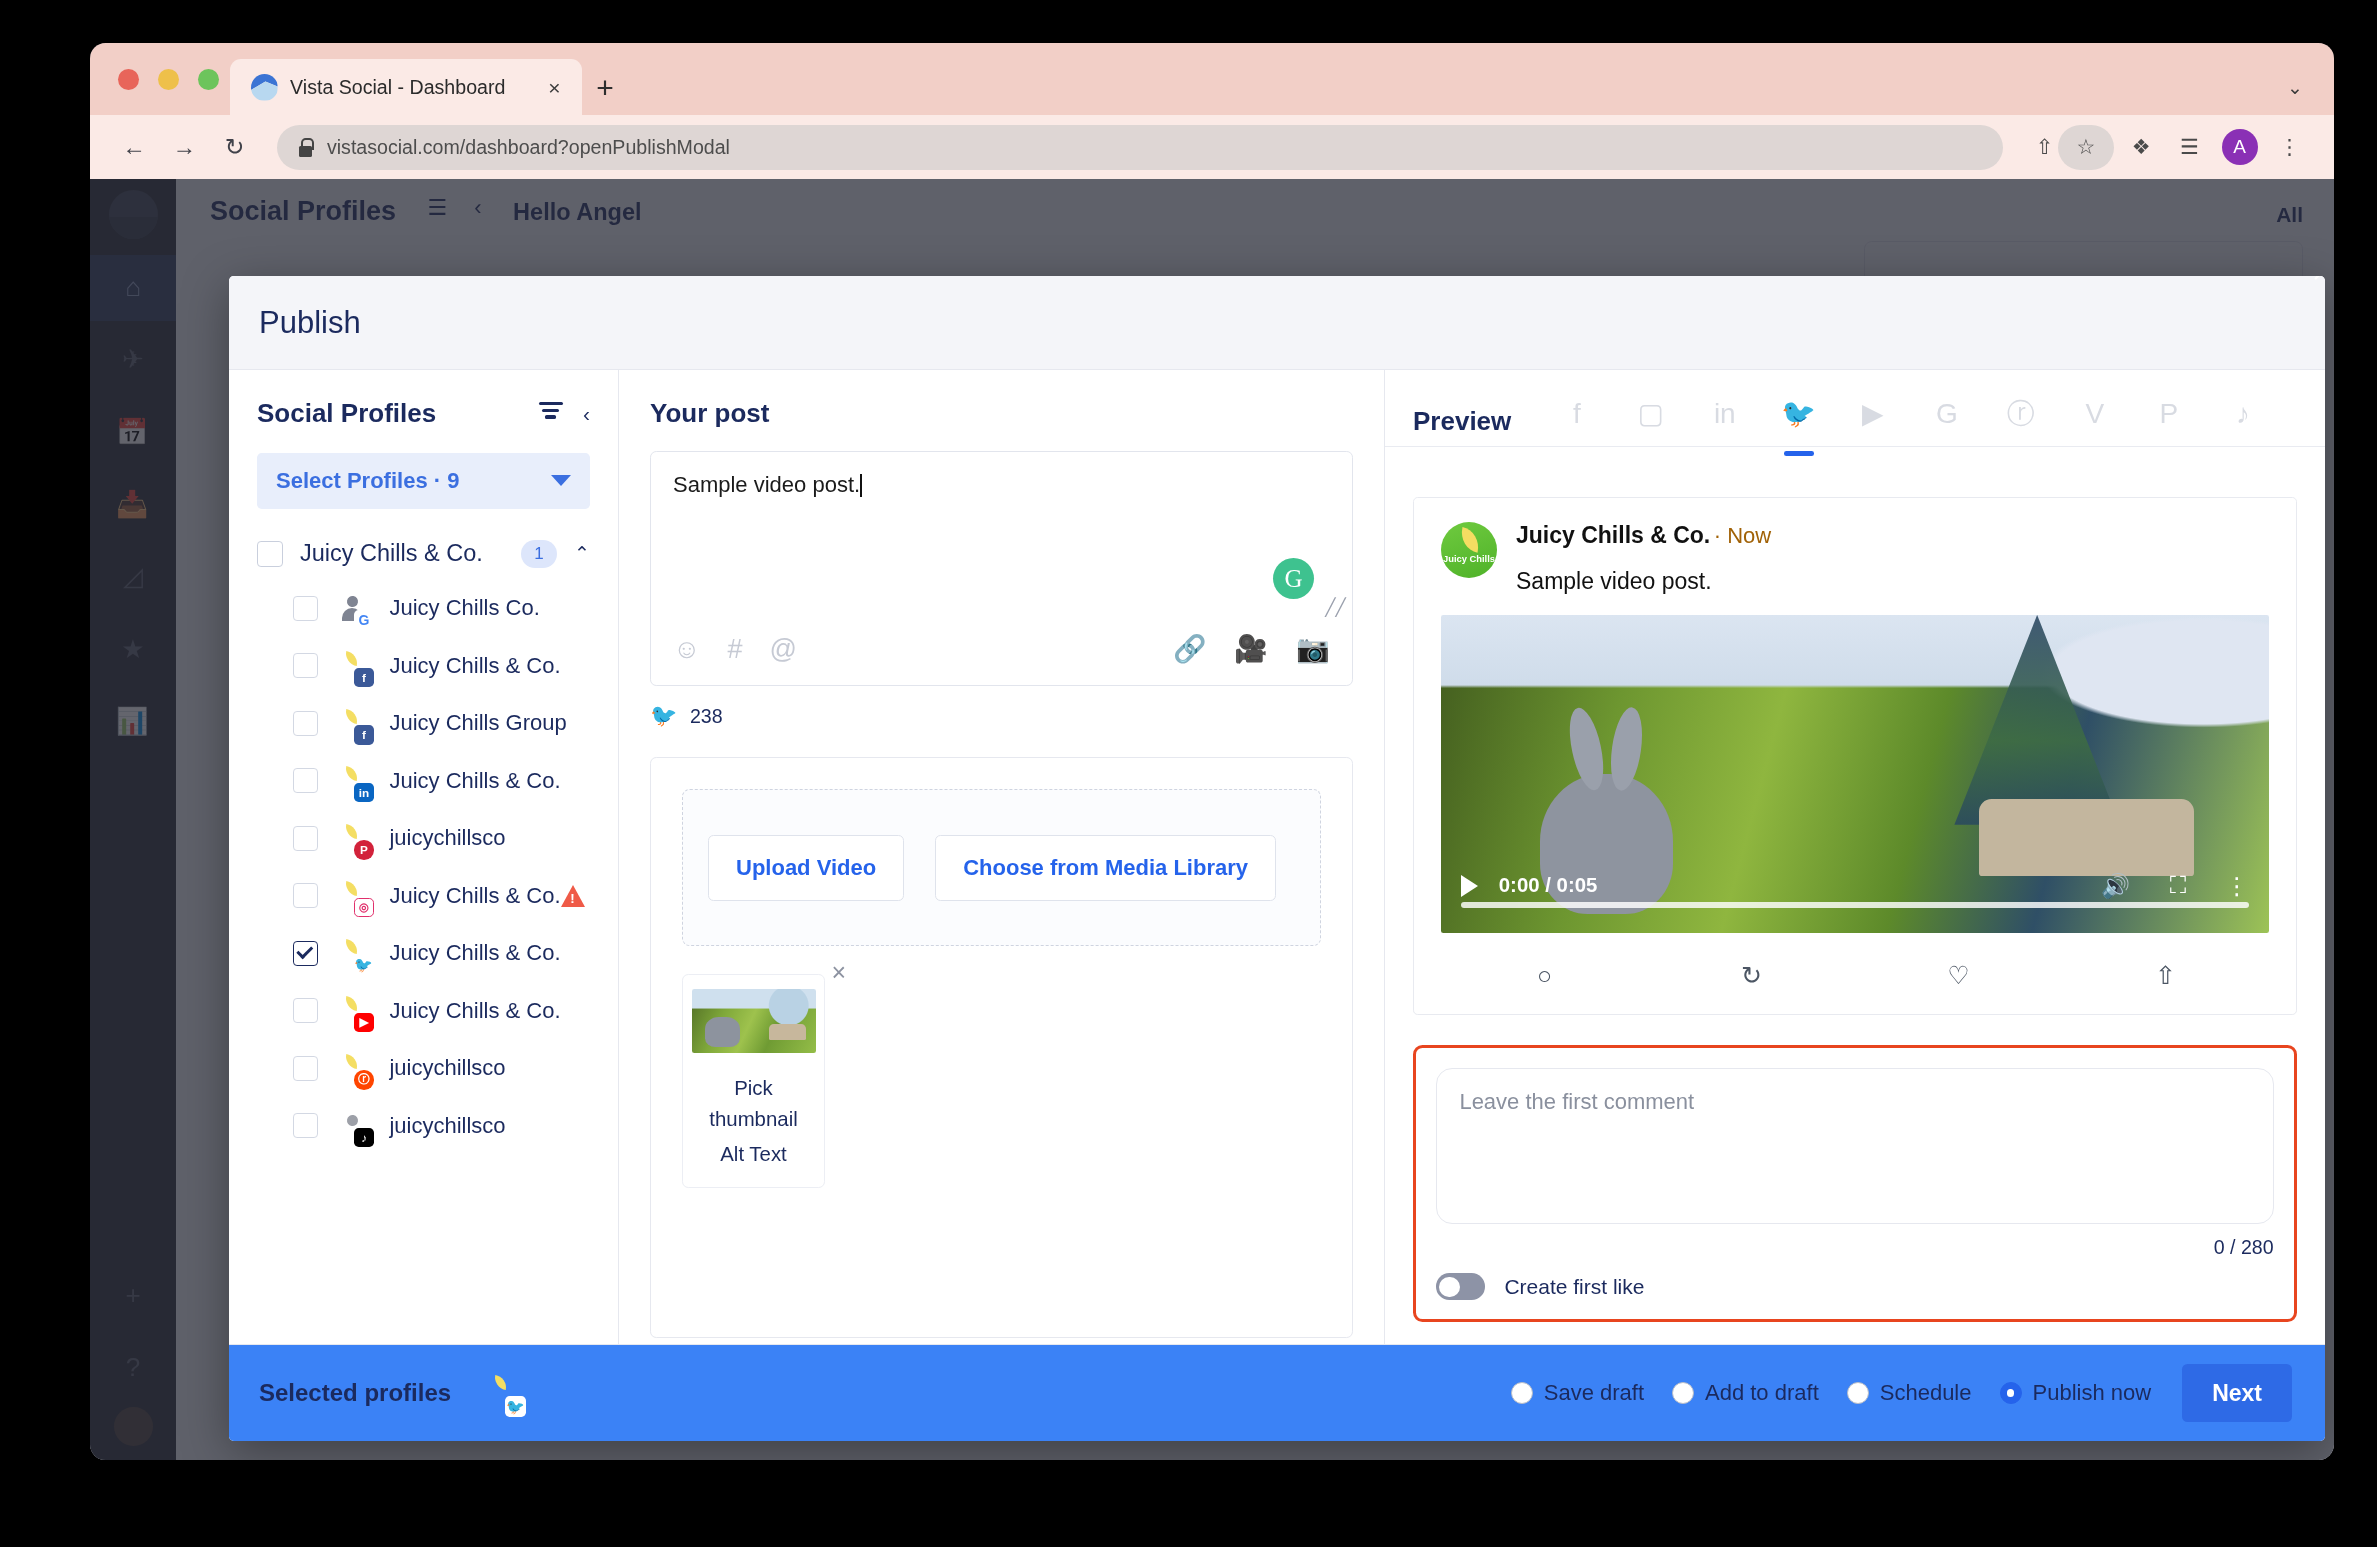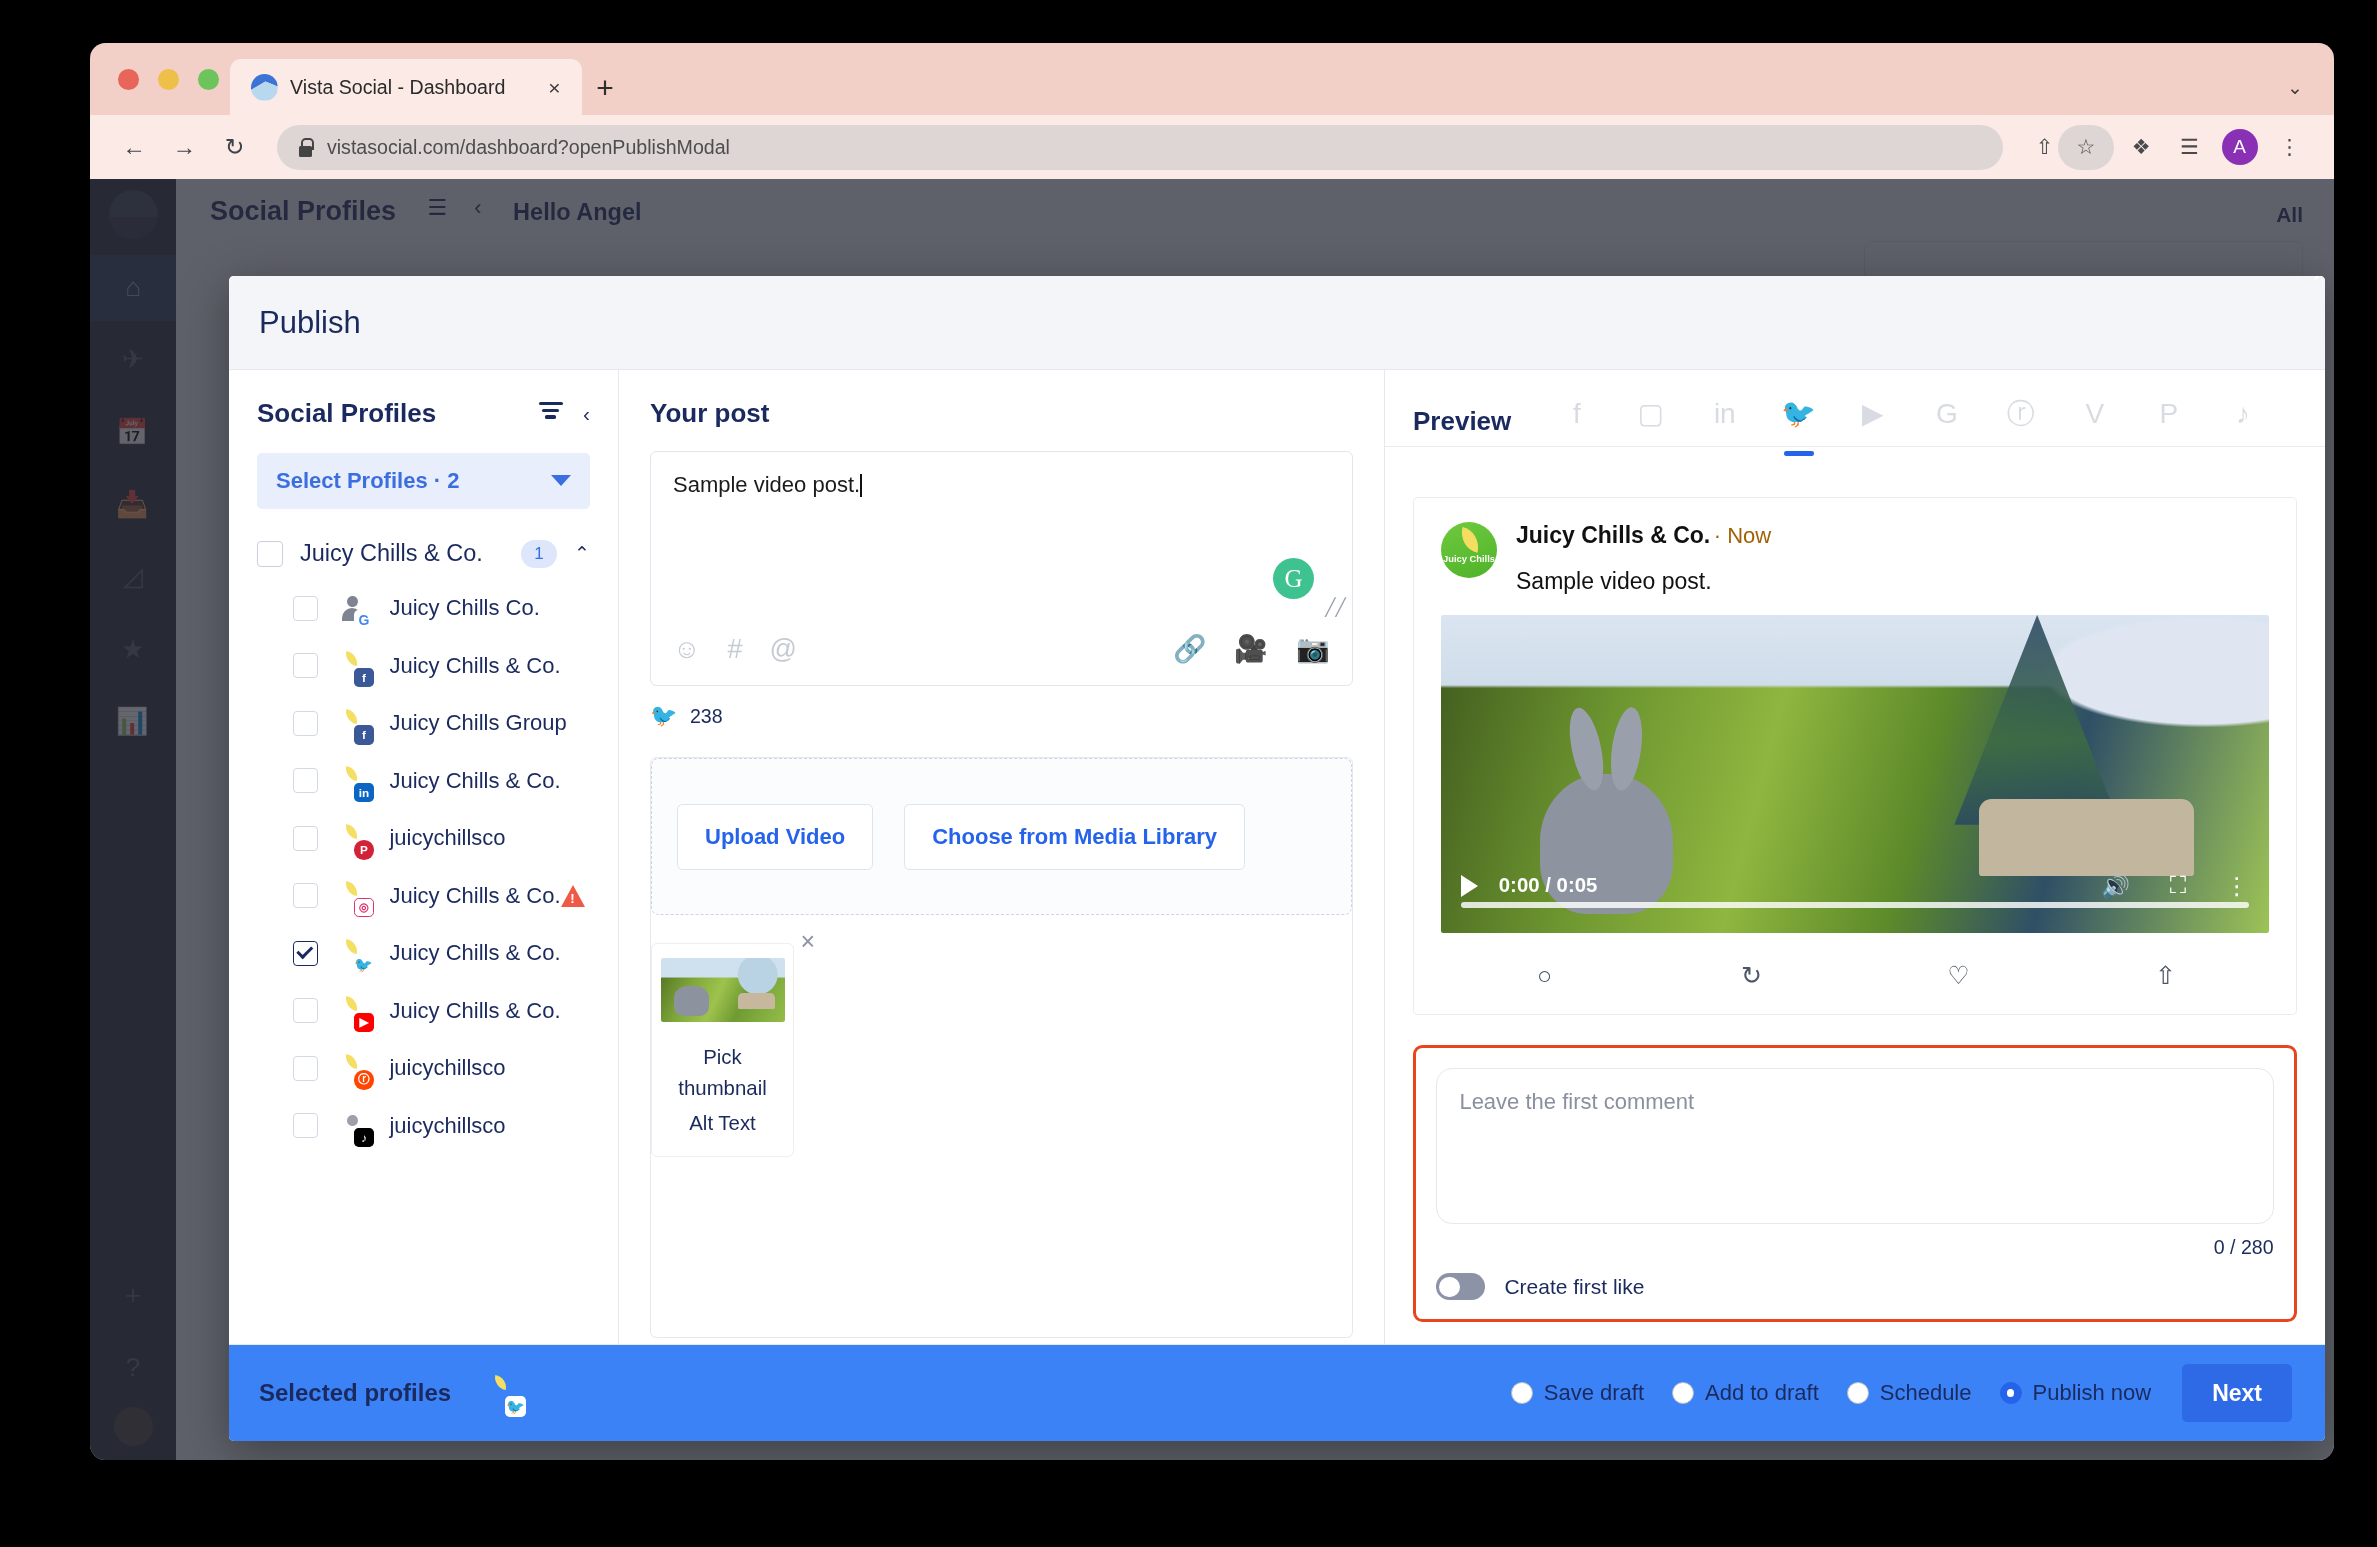--- a/index.html
+++ b/index.html
@@ -316,20 +316,21 @@
   .ct-icon { font-size: 27px; color: #c6cad4; cursor: pointer; line-height:1; }
   .ct-icon.blue { color: #2563eb; }
   .char-row { display: flex; align-items: center; gap: 12.5px; margin-top: 17px;}
   .tw-bird { color: #1da1f2; font-size: 22px; }
   .char-count { font-size: 19.6px; color: #1b2a5e; }
 
   #upload-card {
     margin-top: 28px;
     border: 0.8px solid #e6e8ef;
     border-radius: 6.3px;
+    padding: 31px;
     height: 581px;
   }
   #dropzone {
     border: 1.6px dashed #cfd4e0;
     border-radius: 7.8px;
     background: #fbfcfe;
     height: 157px;
     display: flex; align-items: center; gap: 31px;
     padding: 0 25px;
   }
@@ -629,21 +630,21 @@
         <div id="col-profiles">
           <div class="col-head">
             <h2>Social Profiles</h2>
             <span class="icon-btn">
               <span class="filter-icon"><span></span><span></span><span></span></span>
             </span>
             <span class="icon-btn">‹</span>
           </div>
 
           <div id="select-profiles">
-            <span class="sp-label">Select Profiles · 2</span>
+            <span class="sp-label">Select Profiles · 9</span>
             <span class="caret-down"></span>
           </div>
 
           <div class="group-row">
             <span class="cbox"></span>
             <span class="group-name">Juicy Chills &amp; Co.</span>
             <span class="group-count">1</span>
             <span class="chev-up">⌃</span>
           </div>
 

